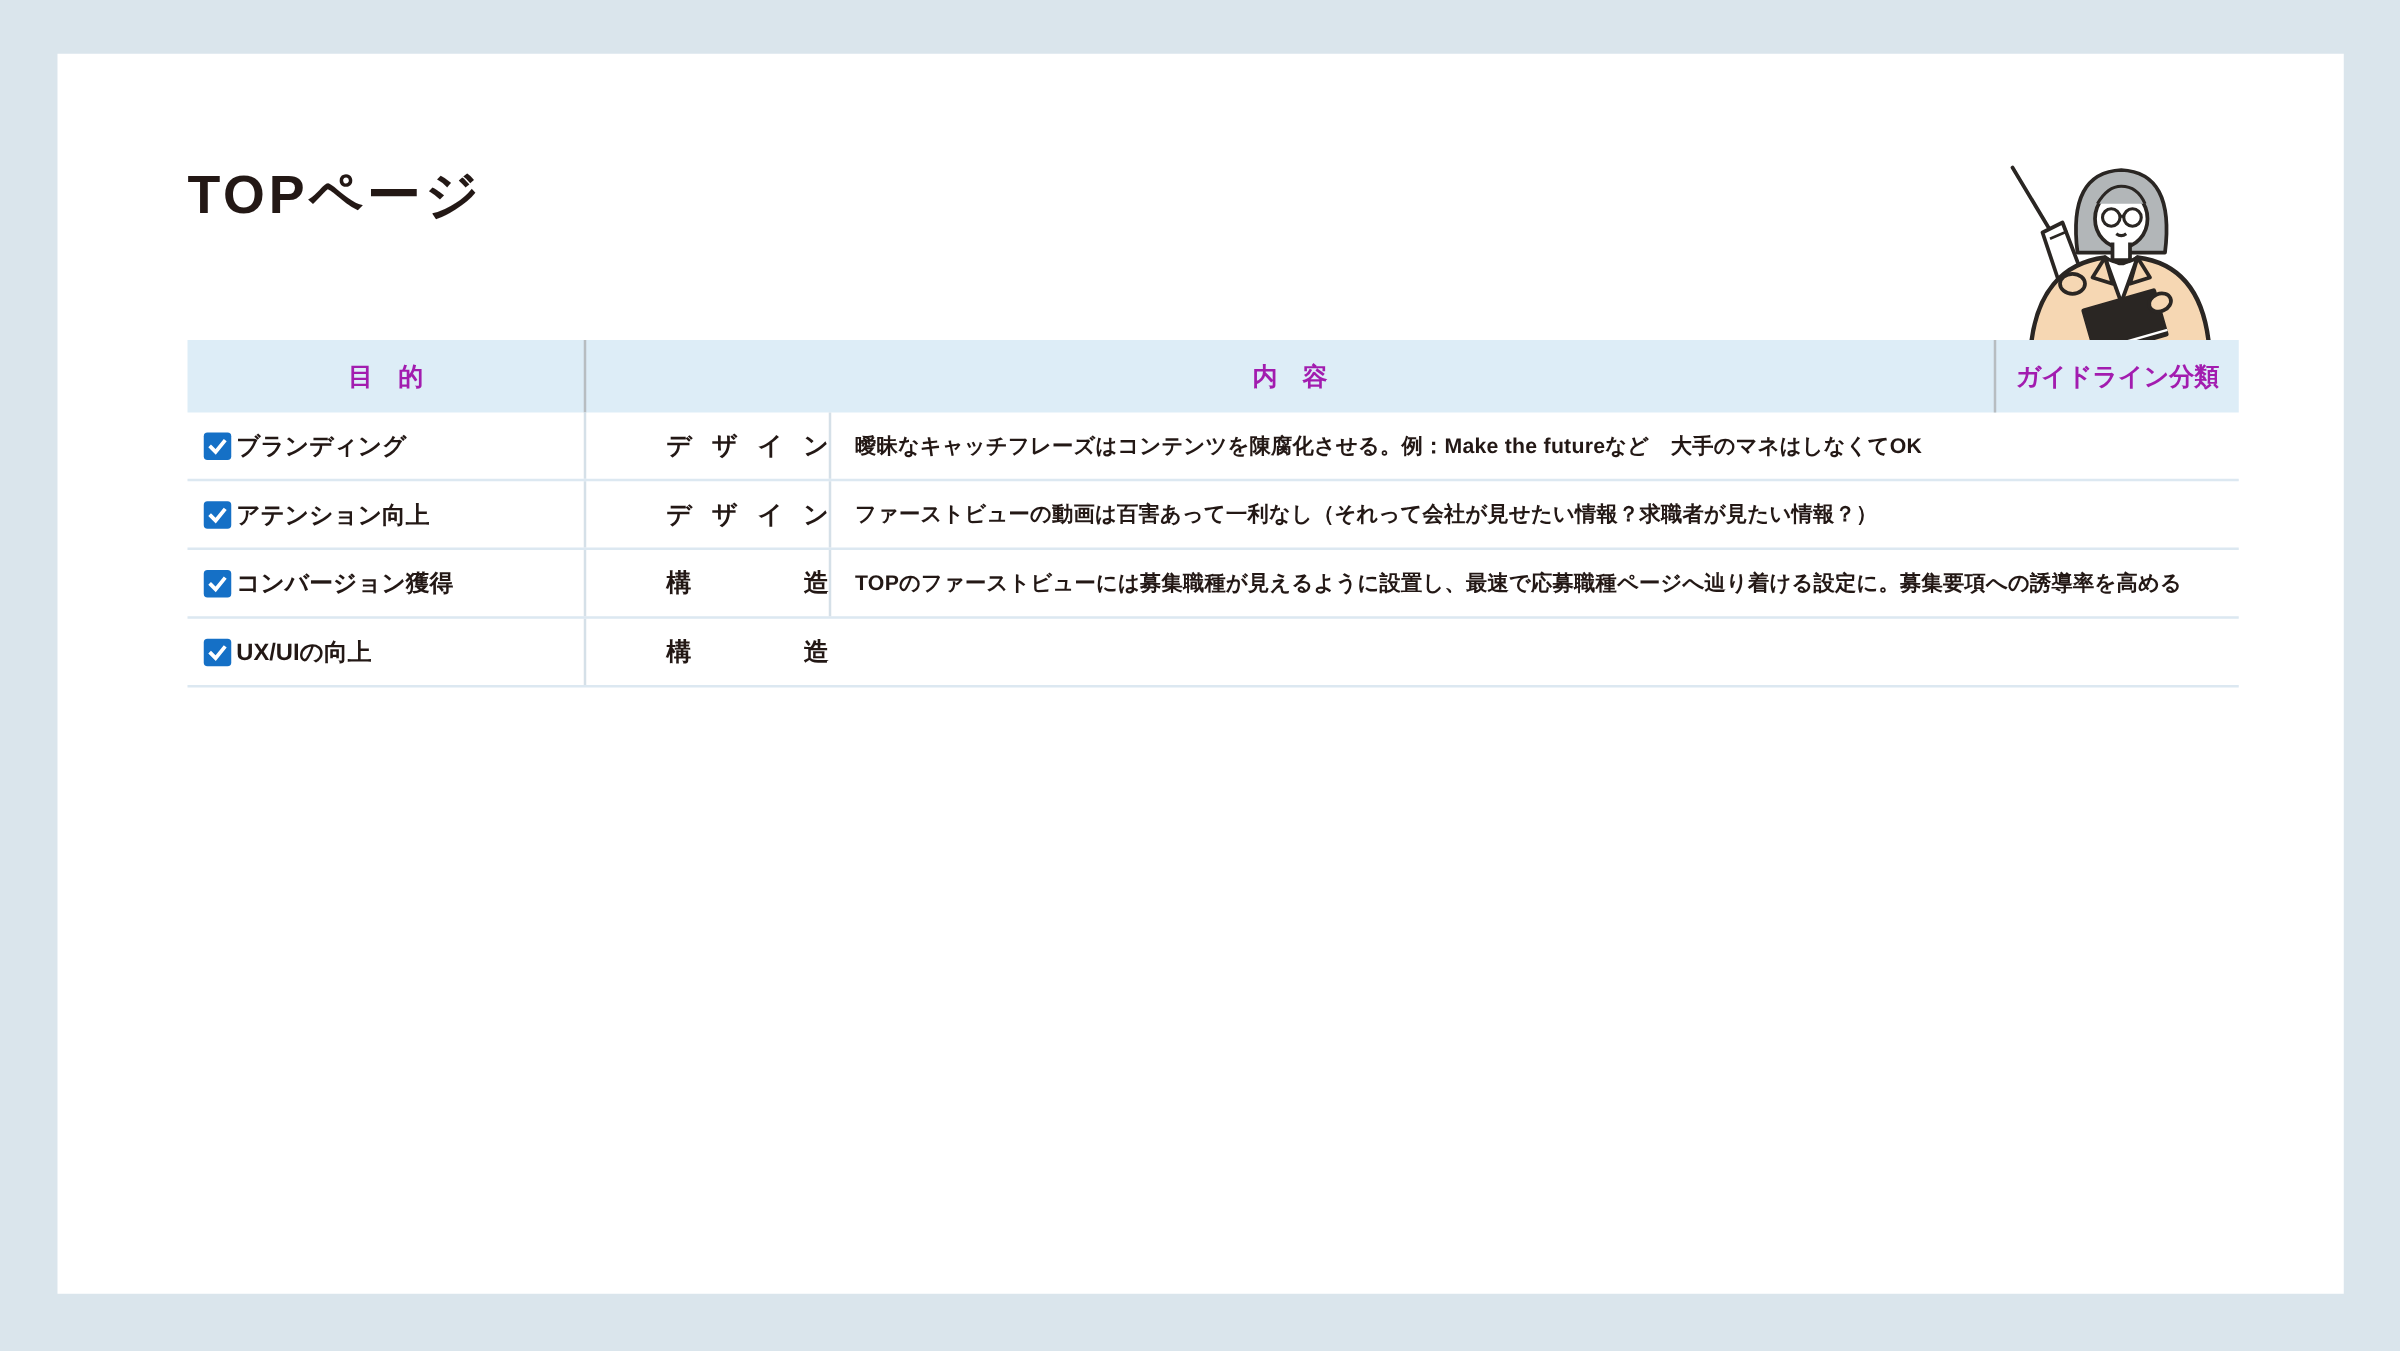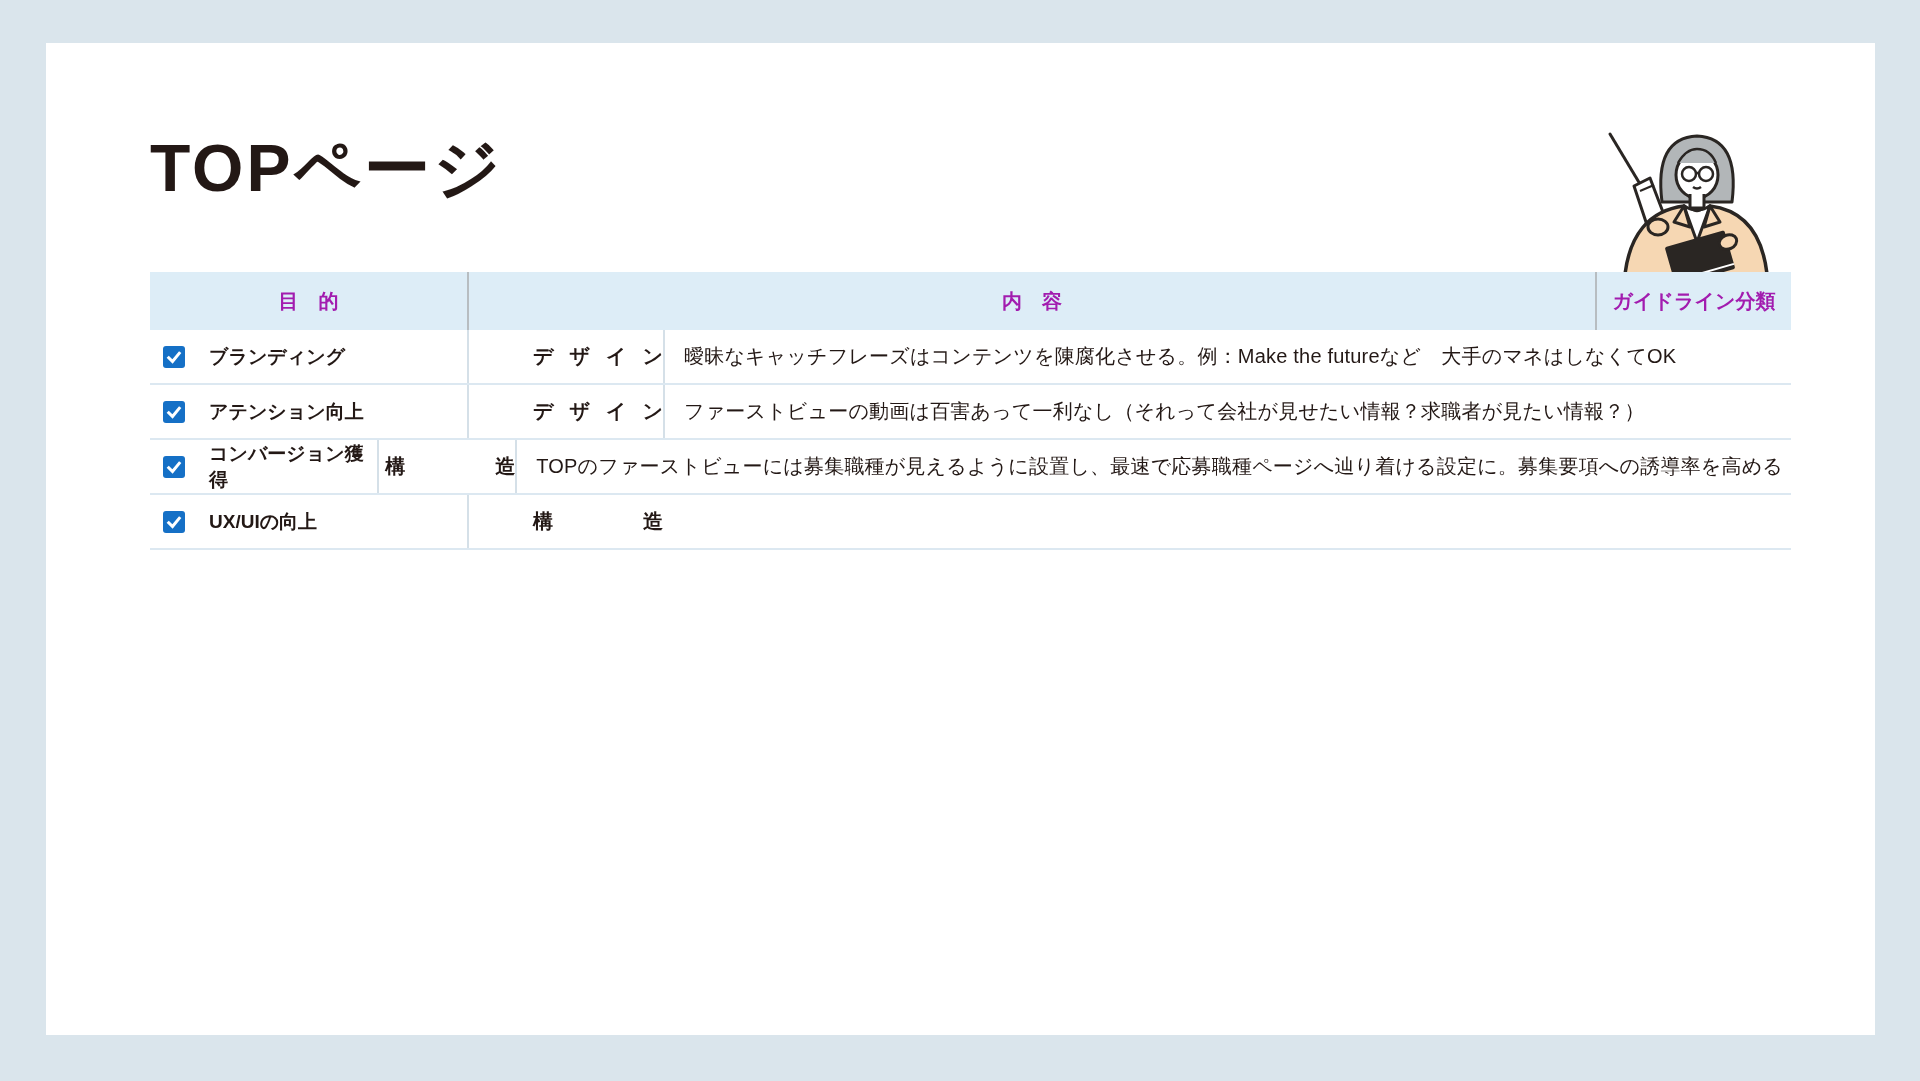--- a/index.html
+++ b/index.html
@@ -12,21 +12,21 @@
   }
   .card {
     position: absolute;
     left: 46px; top: 43px;
     width: 1829px; height: 992px;
     background: #ffffff;
   }
   .page-title {
     position: absolute;
     left: 104px; top: 92px;
-    font-size: 66px;
+    font-size: 43px;
     font-weight: 800;
     letter-spacing: 3px;
     line-height: 1;
     color: #231815;
   }
   
   .illustration {
     position: absolute;
     left: 1554px; top: 85px;
     width: 195px; height: 144px;
@@ -56,40 +56,40 @@
   .col2 { width: 196px; }
   .col3 { flex: 1; }
   .thead .col2, .thead .col3 { border-left: 2px solid #b7bdc1; }
   .trow {
     display: flex;
     height: 55px;
     border-bottom: 2px solid #dce8f1;
   }
   .td { display: flex; align-items: center; height: 100%; }
   .trow .col2, .trow .col3 { border-left: 2px solid #d5e0e8; }
-  .td.col1 { padding-left: 13px; gap: 24px; }
+  .td.col1 { padding-left: 13px; gap: 4px; }
   .checkbox {
     width: 22px; height: 22px;
     min-width: 22px;
     background: #1570c6;
     border-radius: 3px;
     display: flex; align-items: center; justify-content: center;
   }
   .purpose-label { font-size: 19px; font-weight: 700; }
   .td.col2 { justify-content: flex-end; }
   .cat-inner {
     display: inline-block;
     width: 130px;
     font-size: 20px; font-weight: 700;
     text-align: justify;
     text-align-last: justify;
     text-justify: inter-character;
   }
   .td.col3 { padding-left: 19px; padding-right: 8px; }
-  .content-text { font-size: 20px; font-weight: 400; letter-spacing: 0.2px; white-space: nowrap; }
+  .content-text { font-size: 17px; font-weight: 700; letter-spacing: 0.2px; white-space: nowrap; }
 </style>
 </head>
 <body>
 
 <div class="card">
 
   <h1 class="page-title">TOPページ</h1>
 
   <div class="illustration">
     <svg viewBox="0 0 195 160" width="195" height="160" xmlns="http://www.w3.org/2000/svg">

